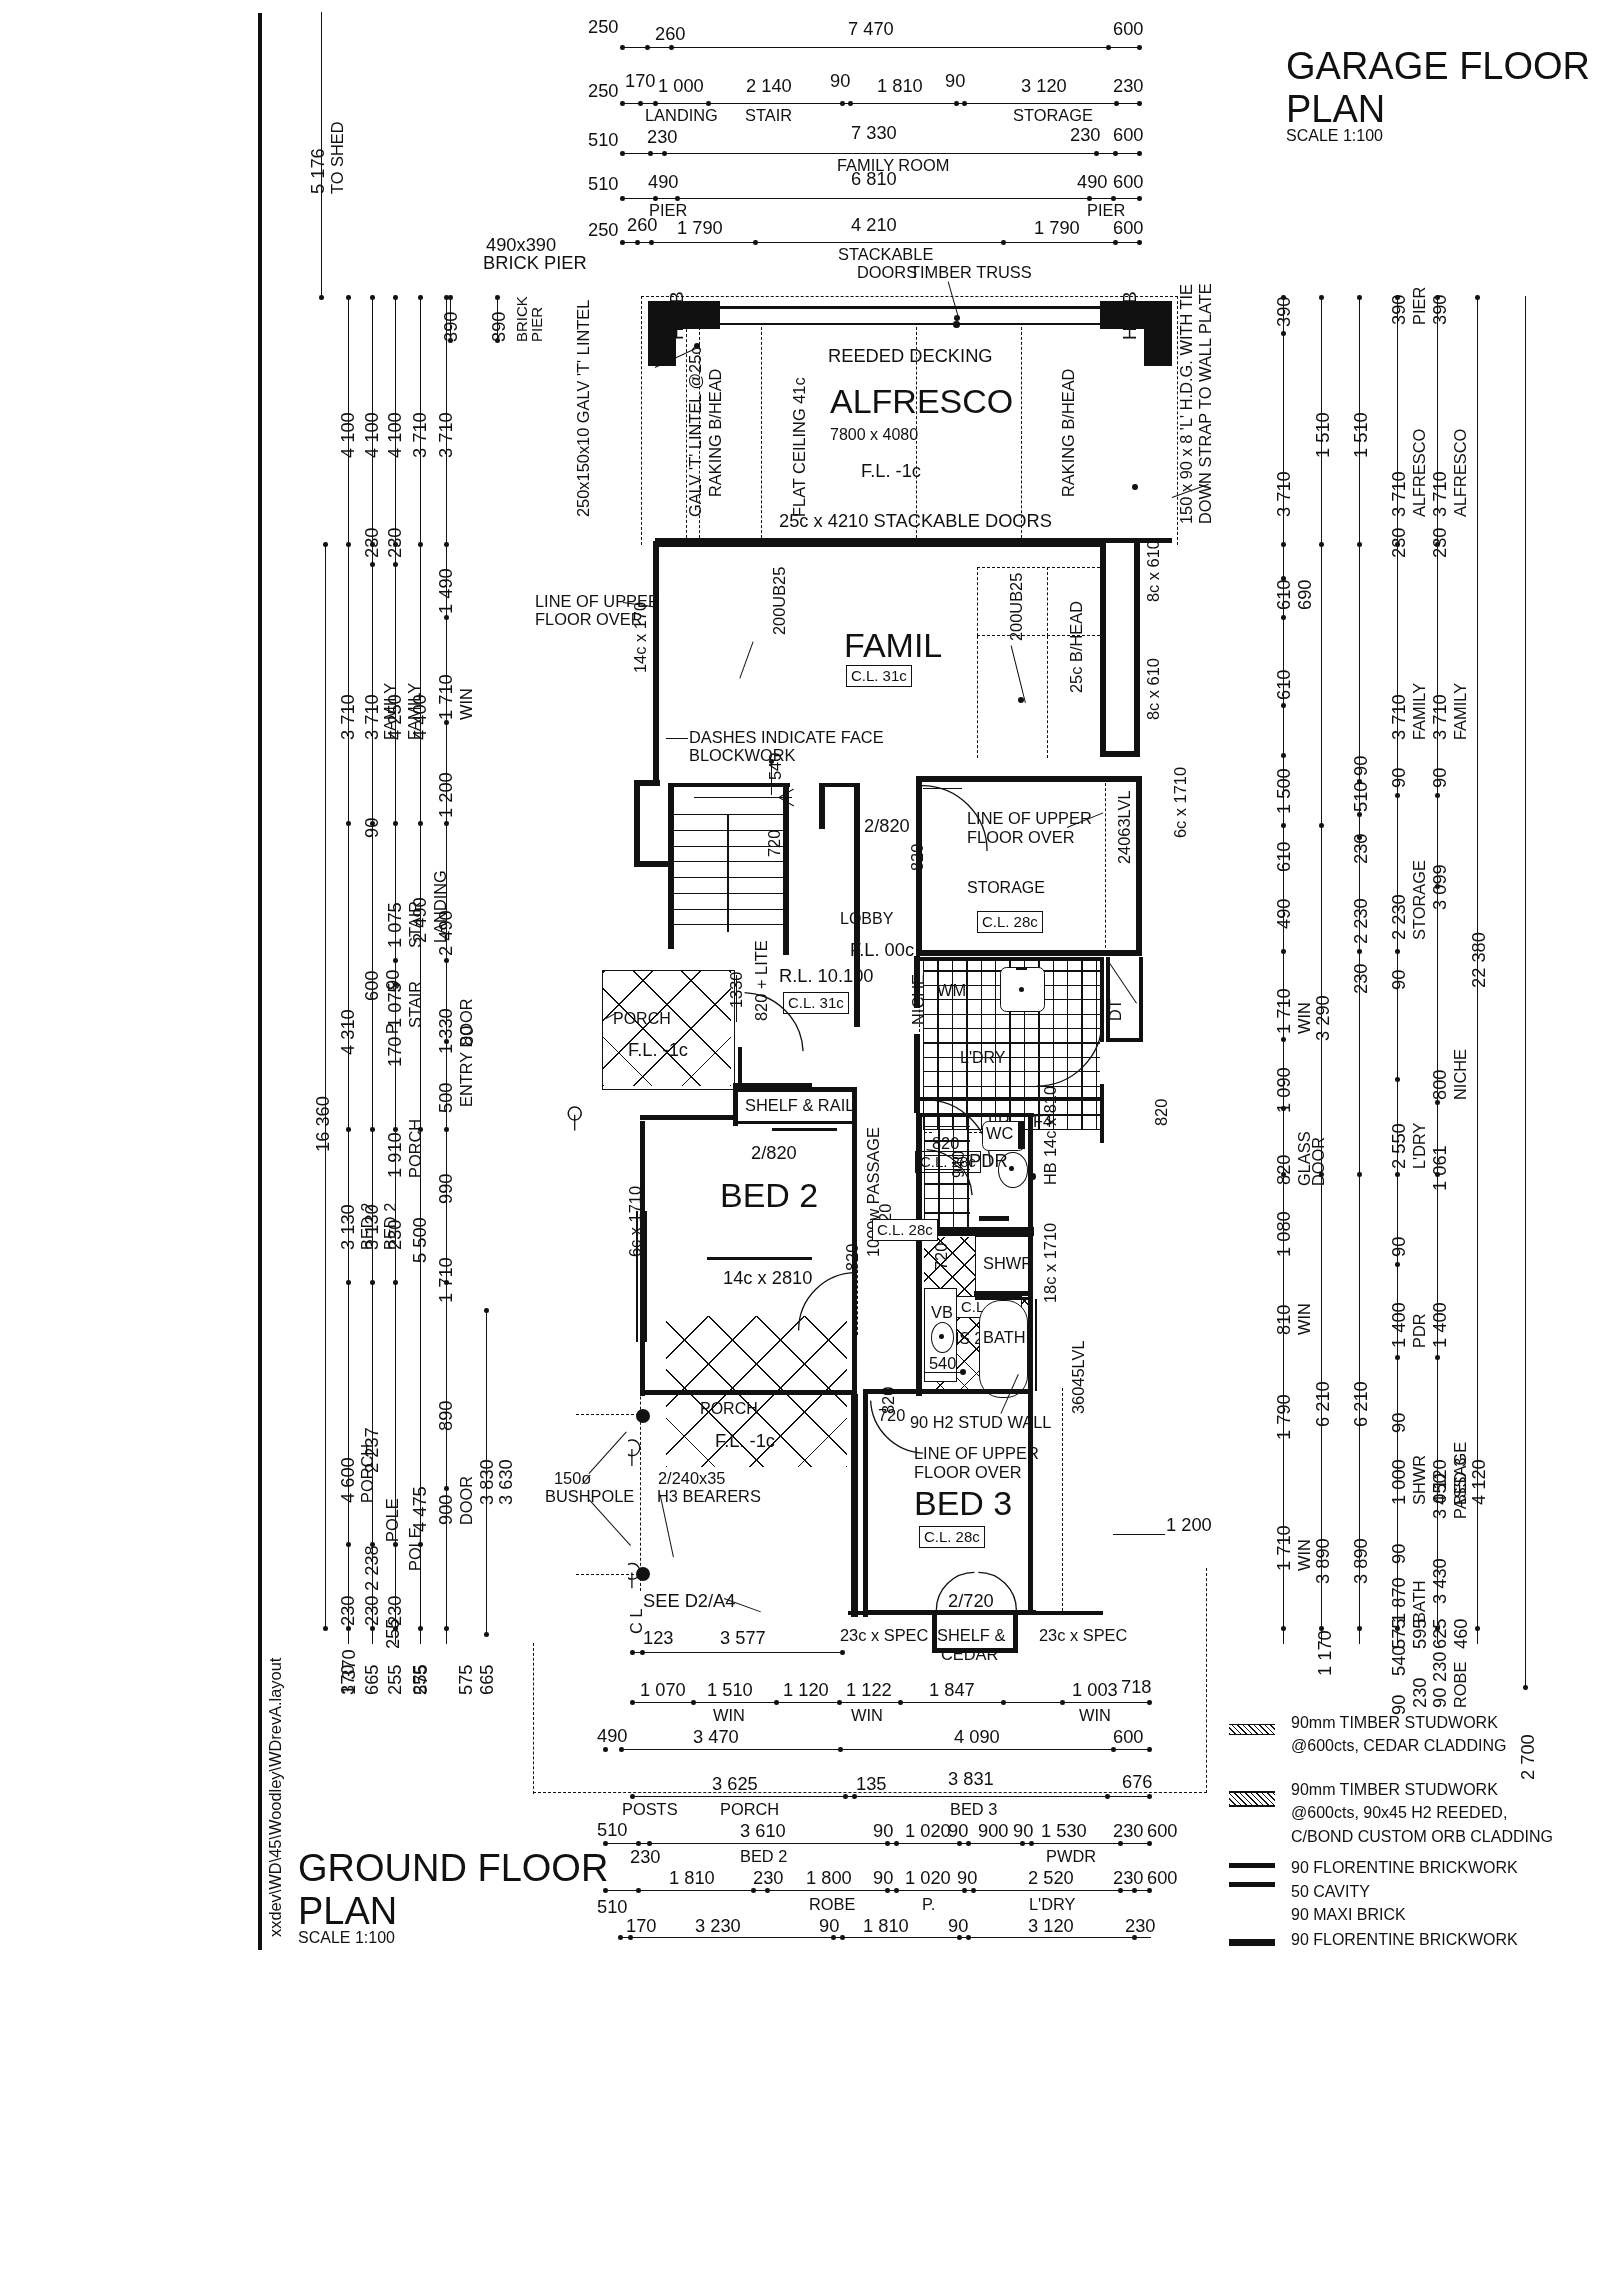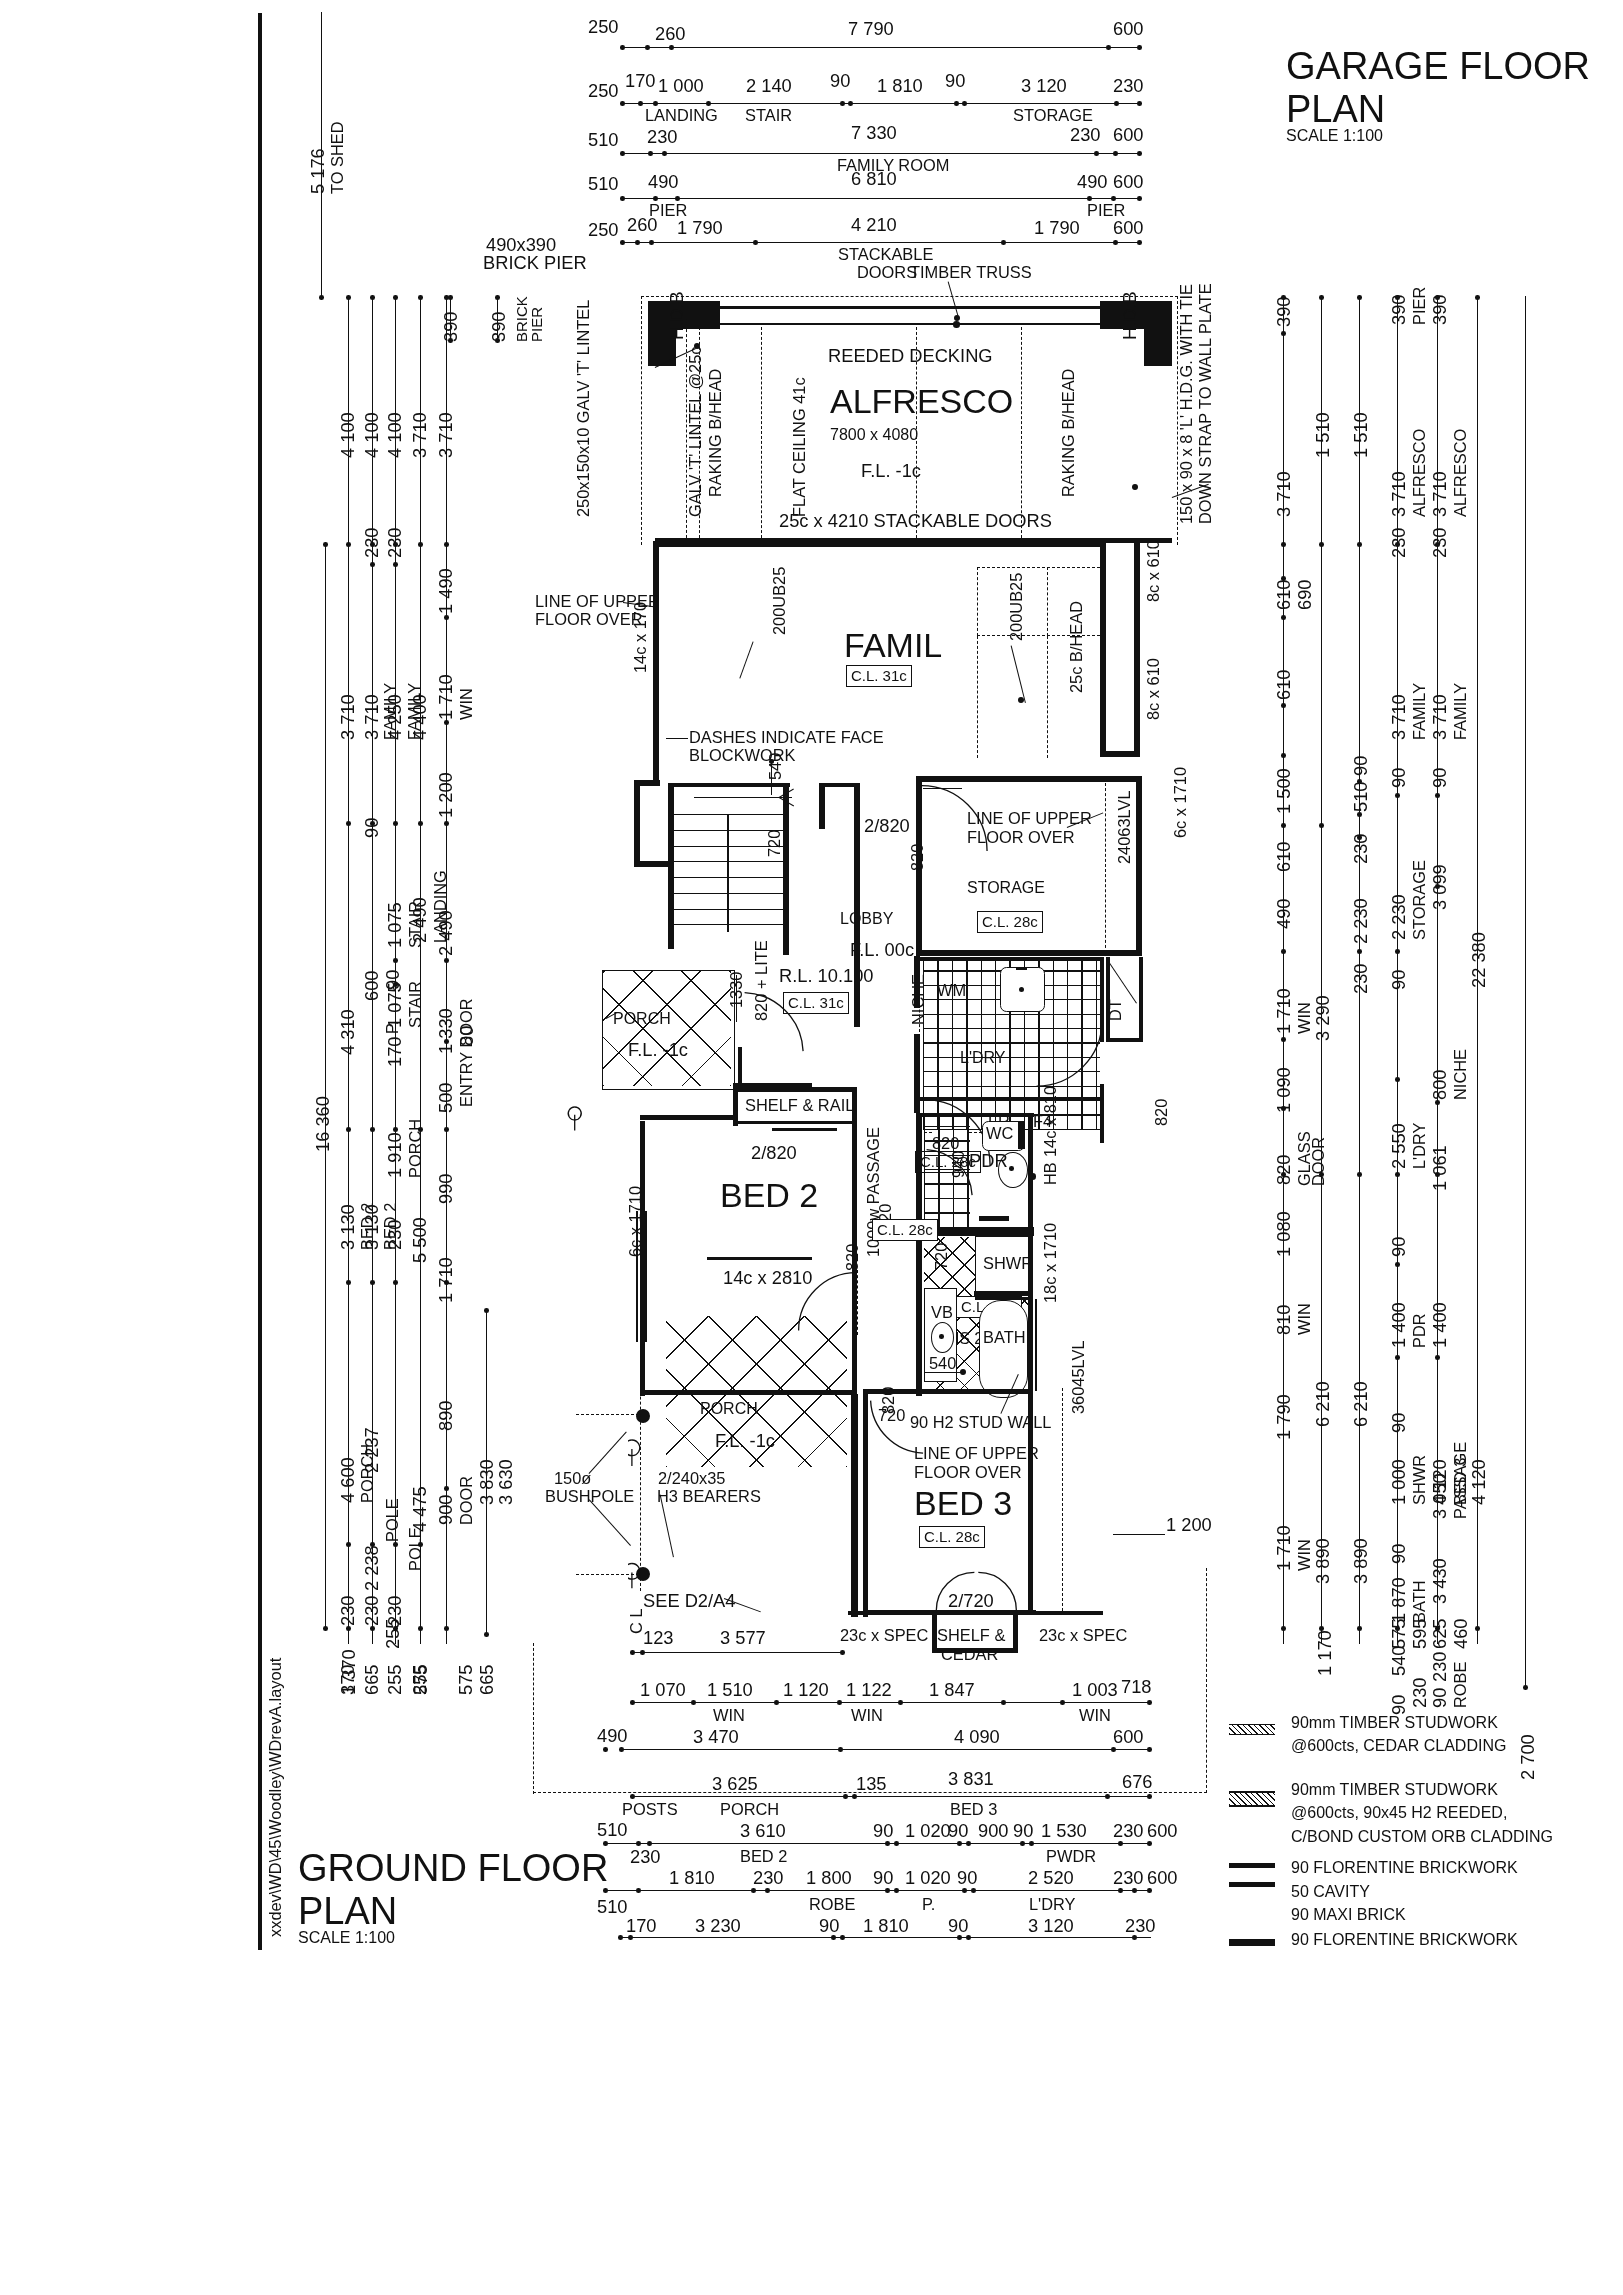--- a/index.html
+++ b/index.html
@@ -65,21 +65,21 @@
 <div class="wall" style="left:258px;top:13px;width:3.9px;height:1937px;"></div>
 
 <div class="txt t16" style="left:588px;top:18.3px;">250</div>
 <div class="dimline" style="left:622px;top:47px;width:517px;"></div>
 <div class="tick" style="left:620px;top:45px;"></div>
 <div class="tick" style="left:645px;top:45px;"></div>
 <div class="tick" style="left:669px;top:45px;"></div>
 <div class="tick" style="left:1106px;top:45px;"></div>
 <div class="tick" style="left:1137px;top:45px;"></div>
 <div class="txt t16" style="left:655px;top:25px;">260</div>
-<div class="txt t16" style="left:848px;top:19.6px;">7 790</div>
+<div class="txt t16" style="left:848px;top:19.6px;">7 470</div>
 <div class="txt t16" style="left:1113px;top:19.6px;">600</div>
 
 <div class="txt t16" style="left:588px;top:82px;">250</div>
 <div class="dimline" style="left:622px;top:103px;width:517px;"></div>
 <div class="tick" style="left:620px;top:101px;"></div>
 <div class="tick" style="left:638px;top:101px;"></div>
 <div class="tick" style="left:653px;top:101px;"></div>
 <div class="tick" style="left:706px;top:101px;"></div>
 <div class="tick" style="left:840px;top:101px;"></div>
 <div class="tick" style="left:848px;top:101px;"></div>

